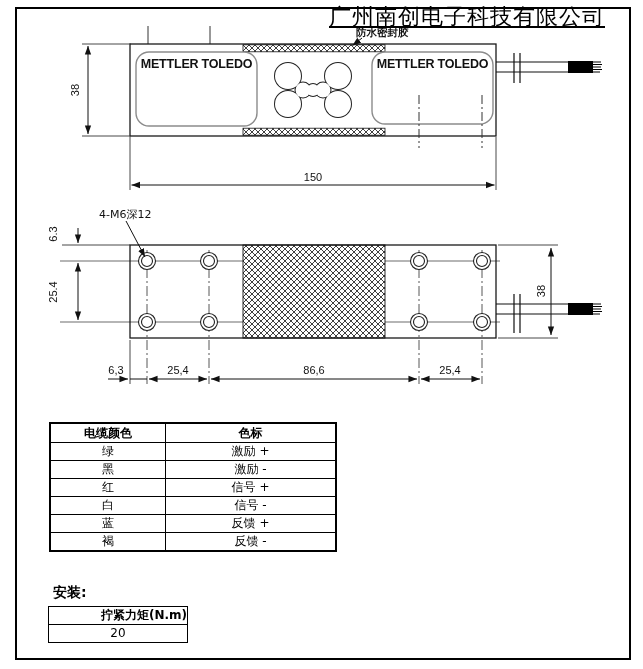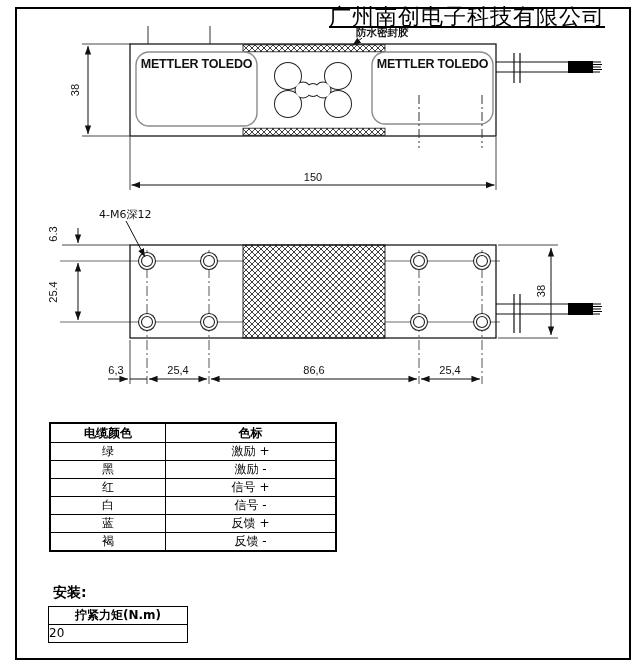--- a/index.html
+++ b/index.html
@@ -20,22 +20,22 @@
   table.cable th,table.cable td{border:1px solid #000;text-align:center;
               padding:0;height:17px;line-height:17px;}
   table.cable th{font-weight:bold;height:18px;}
   table.cable .c1{width:114px;}
   .install-title{position:absolute;left:53px;top:584px;font-weight:bold;font-size:14px;
                  font-family:"DejaVu Sans","Liberation Sans",sans-serif;}
   table.install{position:absolute;left:48px;top:606px;width:140px;
                 border-collapse:collapse;border:1.5px solid #000;
                 font-family:"DejaVu Sans","Liberation Sans",sans-serif;font-size:12px;}
   table.install td{border:1px solid #000;height:17px;line-height:17px;padding:0;}
-  table.install .lbl{font-weight:bold;text-align:center;padding-left:0;}
-  table.install .val{margin-top:40px;}
+  table.install .lbl{font-weight:bold;text-align:right;padding-left:0;}
+  table.install .val{text-align:center;margin-top:40px;}
   text{font-family:"Liberation Sans",sans-serif;fill:#111;}
   .dim{font-size:11px;}
   .cjk{font-family:"DejaVu Sans","Liberation Sans",sans-serif;}
   .brand{font-size:12.5px;font-weight:bold;letter-spacing:-0.2px;}
 </style>
 </head>
 <body>
 
 <div class="screen">
 

